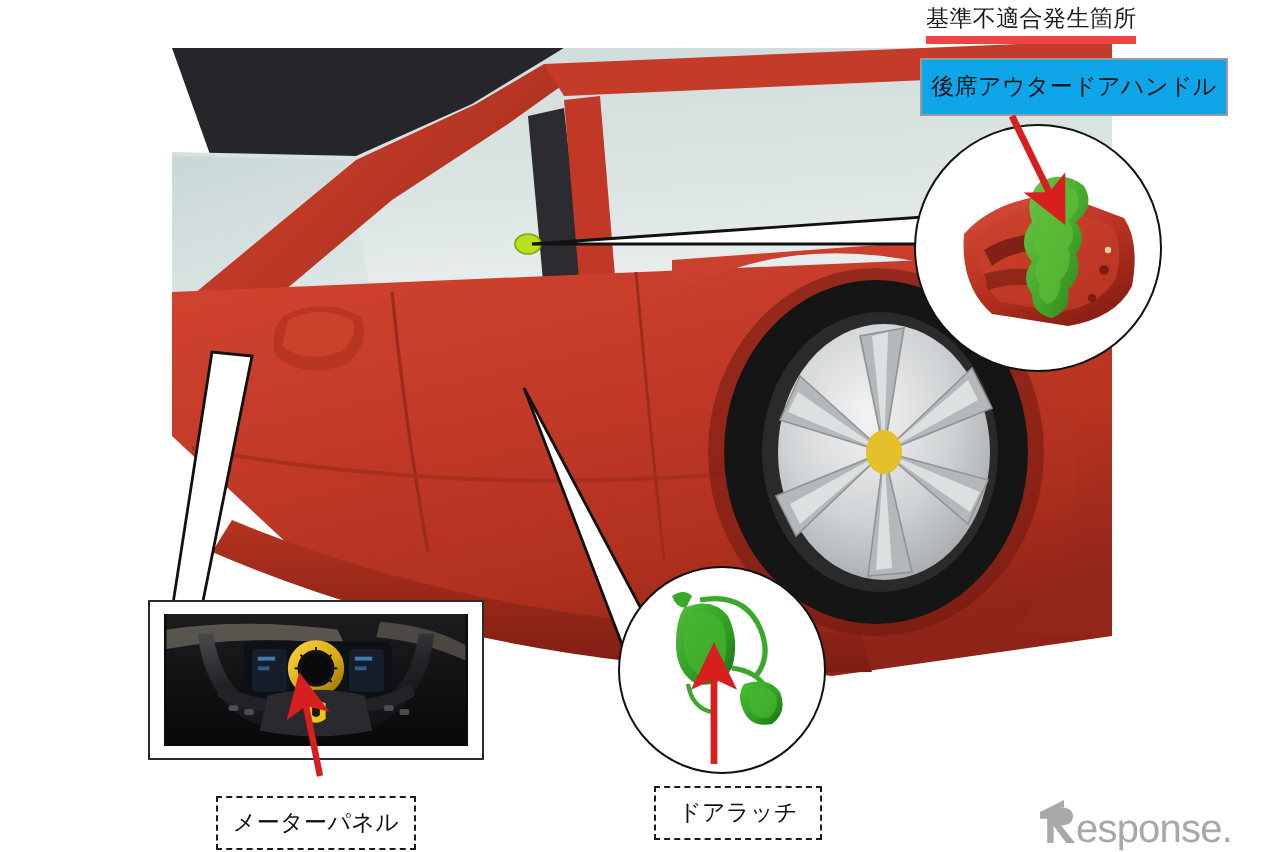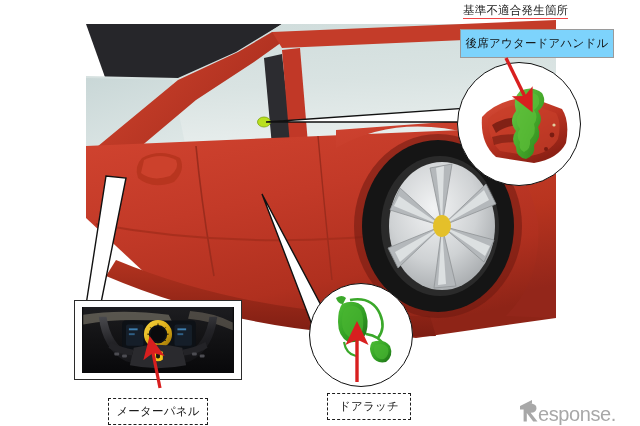--- a/index.html
+++ b/index.html
@@ -37,30 +37,30 @@
 
   
   #headline {
     position: absolute;
     left: 463px;
     top: 3px;
     font-size: 11.5px;
     color: #1a1a1a;
     letter-spacing: .2px;
     white-space: nowrap;
-    border-bottom: 1px solid #ef4444;
+    border-bottom: 4px solid #ef4444;
     padding-bottom: 1px;
     line-height: 14px;
   }
 
   
   .box-solid {
     position: absolute;
     border: 1px solid #9a9a9a;
-    background: #7dd3fc;
+    background: #0ea5e9;
     font-size: 11.5px;
     color: #121212;
     white-space: nowrap;
     display: flex;
     align-items: center;
     justify-content: center;
     letter-spacing: .2px;
   }
   #label-rear-handle {
     left: 460px;

